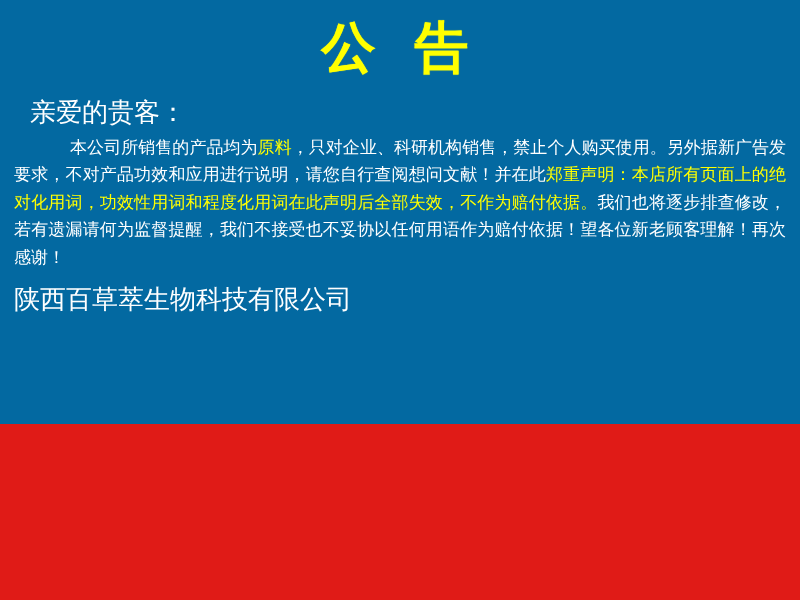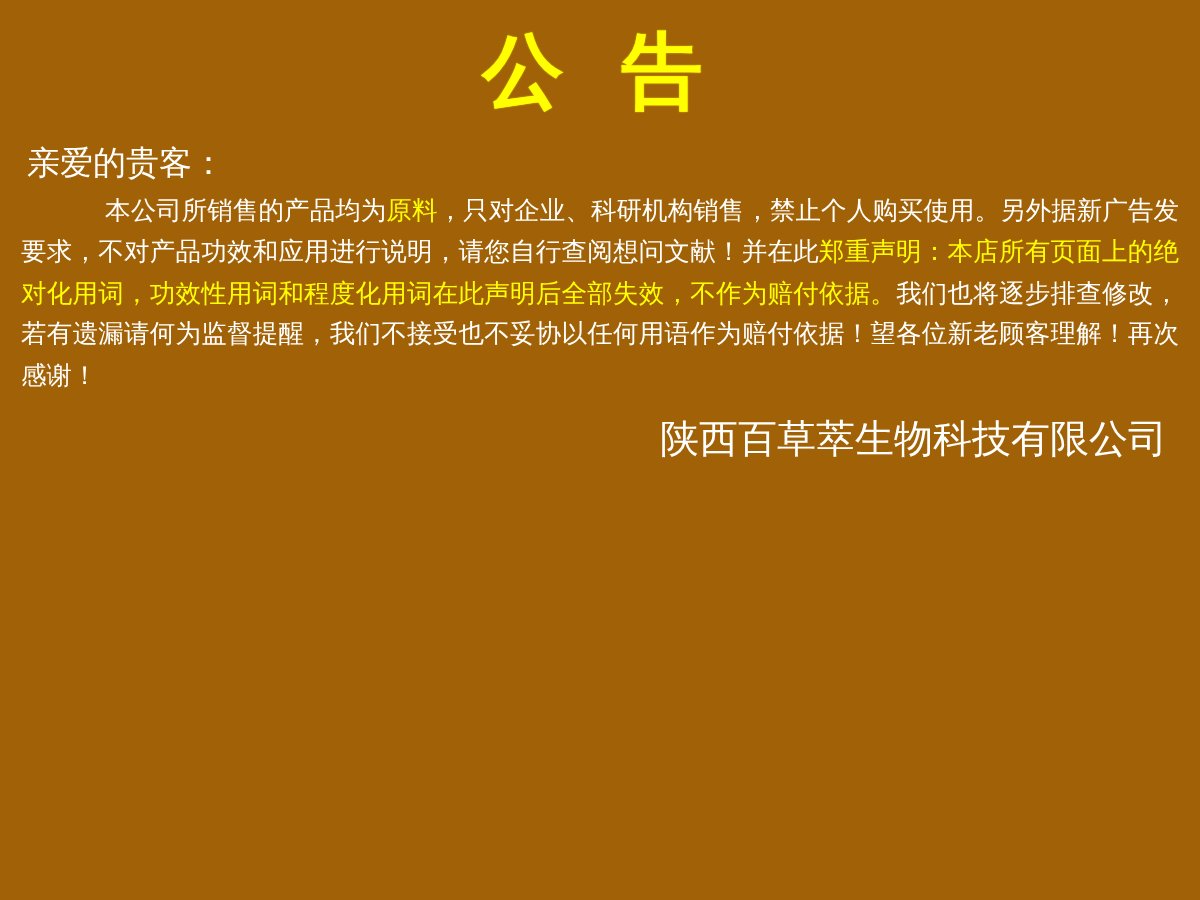--- a/index.html
+++ b/index.html
@@ -9,61 +9,61 @@
   body {
     width: 800px;
     height: 600px;
     background: #e01b17;
     font-family: "DejaVu Sans", "Liberation Sans", sans-serif;
     overflow: hidden;
   }
   .notice {
     position: relative;
     width: 800px;
-    height: 600px;
-    background: #a16207;
+    height: 424px;
+    background: #0369a1;
     box-sizing: border-box;
     padding: 6px 14px 0 14px;
   }
   .title {
     text-align: center;
     color: #ffff00;
     font-size: 54px;
     font-weight: bold;
     letter-spacing: 10px;
     line-height: 1.35;
     margin: 6px 0 2px 0;
     text-shadow: 0 0 1px #ffff00;
   }
   .salutation {
     color: #ffffff;
-    font-size: 22px;
+    font-size: 26px;
     line-height: 1.5;
-    margin: 8px 0 0 4px;
+    margin: 8px 0 0 16px;
   }
   .body-text {
     color: #ffffff;
     font-size: 17px;
     line-height: 1.62;
     margin: 2px 0 0 0;
     text-align: justify;
     text-justify: inter-ideograph;
   }
   .body-text .indent {
     display: inline-block;
     width: 56px;
   }
   .hl {
     color: #ffff00;
   }
   .signature {
     color: #ffffff;
     font-size: 26px;
     line-height: 1.5;
-    text-align: right;
+    text-align: left;
     margin-top: 8px;
     padding-right: 8px;
   }
 </style>
 </head>
 <body>
 
 <div class="notice">
 
   <div class="title">公 告</div>

